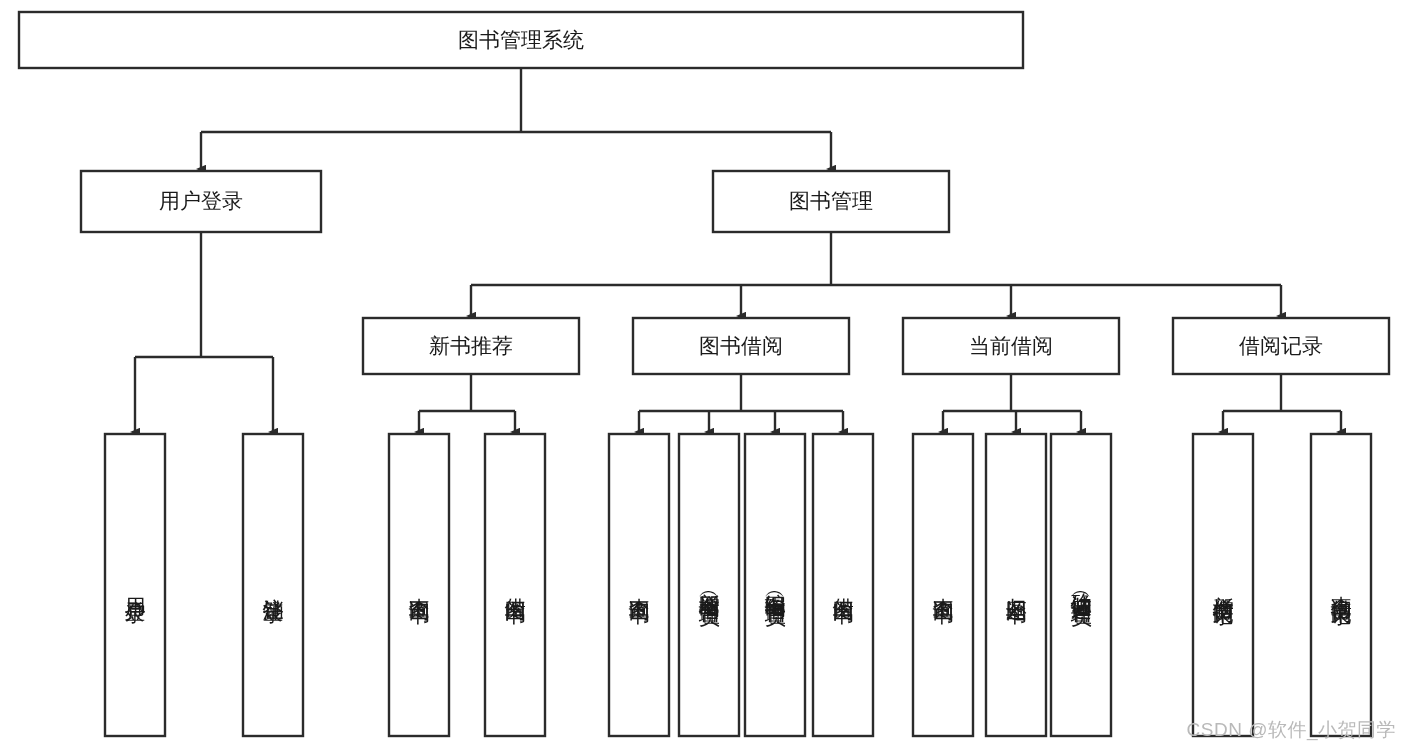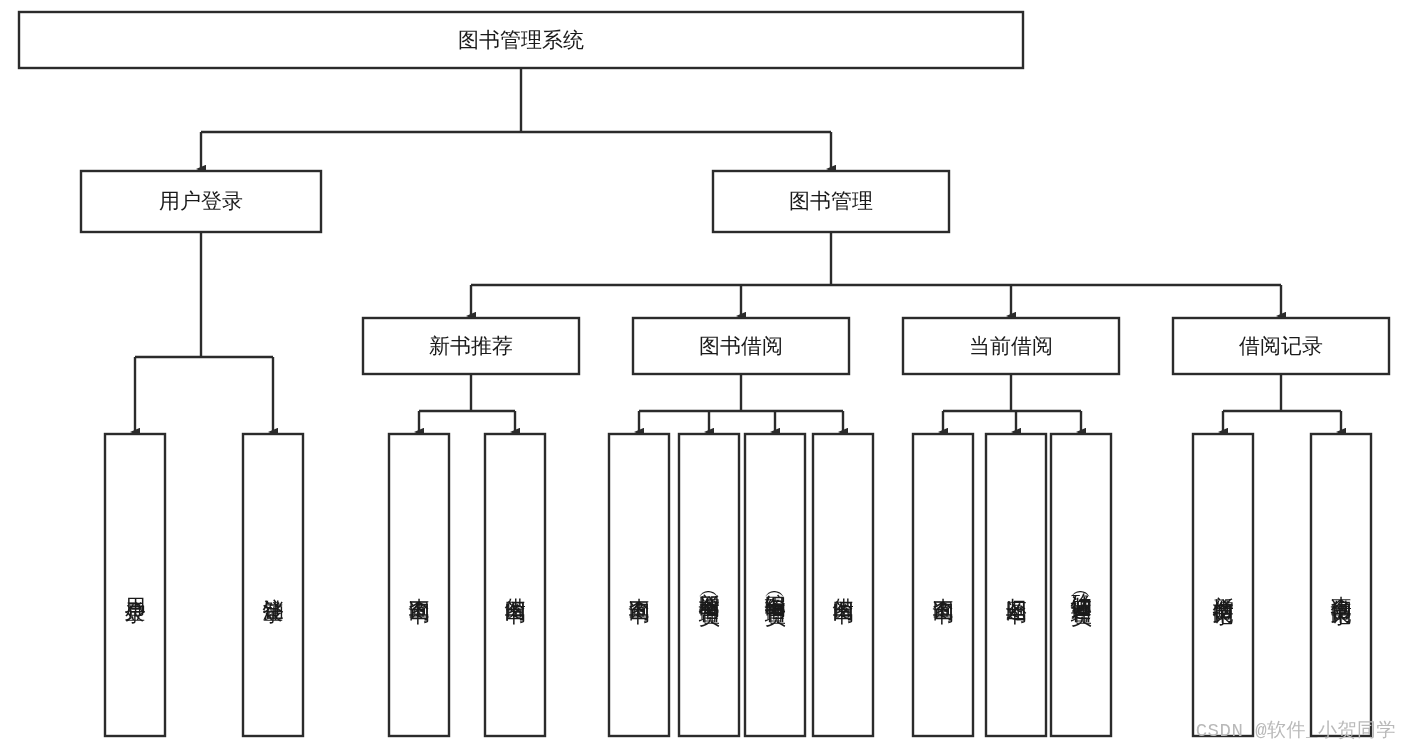--- a/index.html
+++ b/index.html
@@ -33,21 +33,21 @@
     white-space:nowrap;
     pointer-events:none;
     font-family:"Liberation Sans","DejaVu Sans",sans-serif;
   }
   #watermark{
     position:absolute;
     right:10px;bottom:4px;
     font-size:19px;
     color:#b9b9b9;
     letter-spacing:0.5px;
-    font-family:Liberation Mono, monospace;
+    font-family:Liberation Sans, sans-serif;
     white-space:nowrap;
   }
 </style>
 </head>
 <body>
 
 <div id="diagram-root">
 
   <svg id="tree" viewBox="0 0 1405 747">
     <defs>

